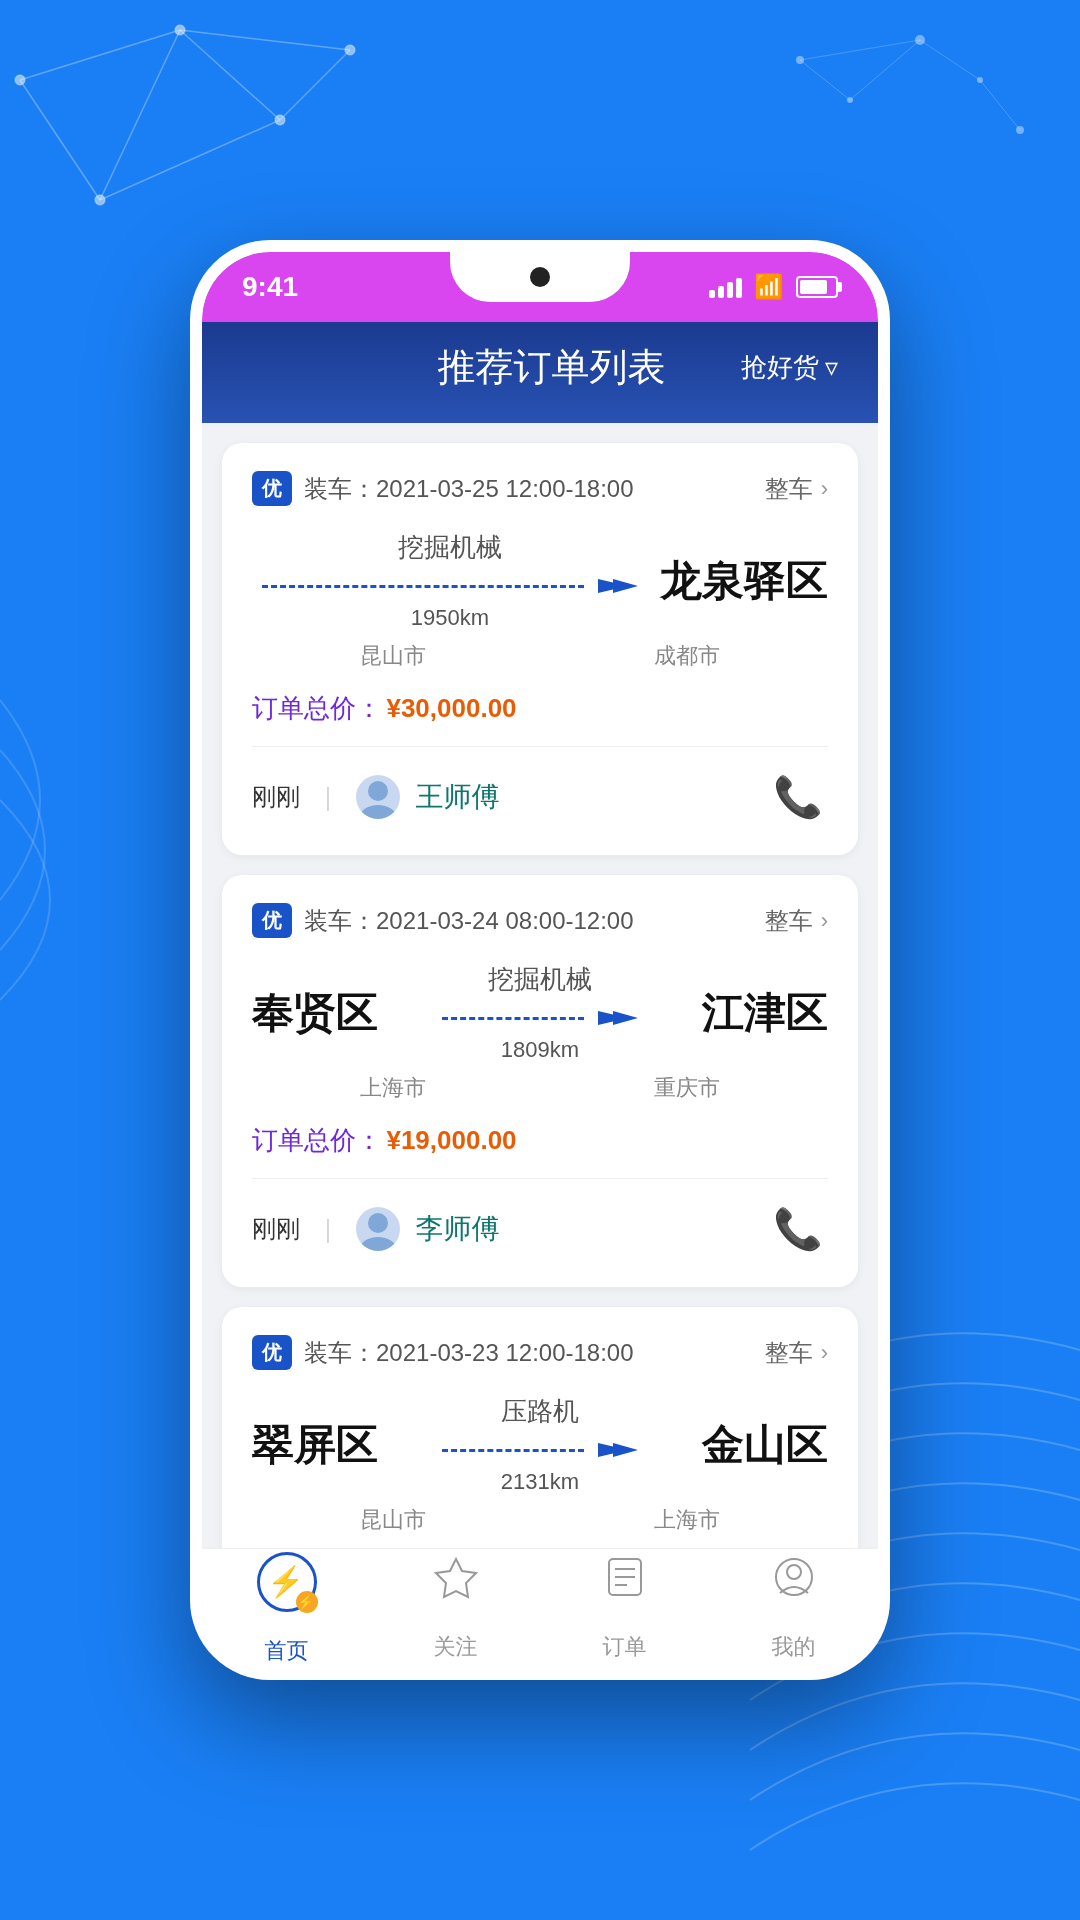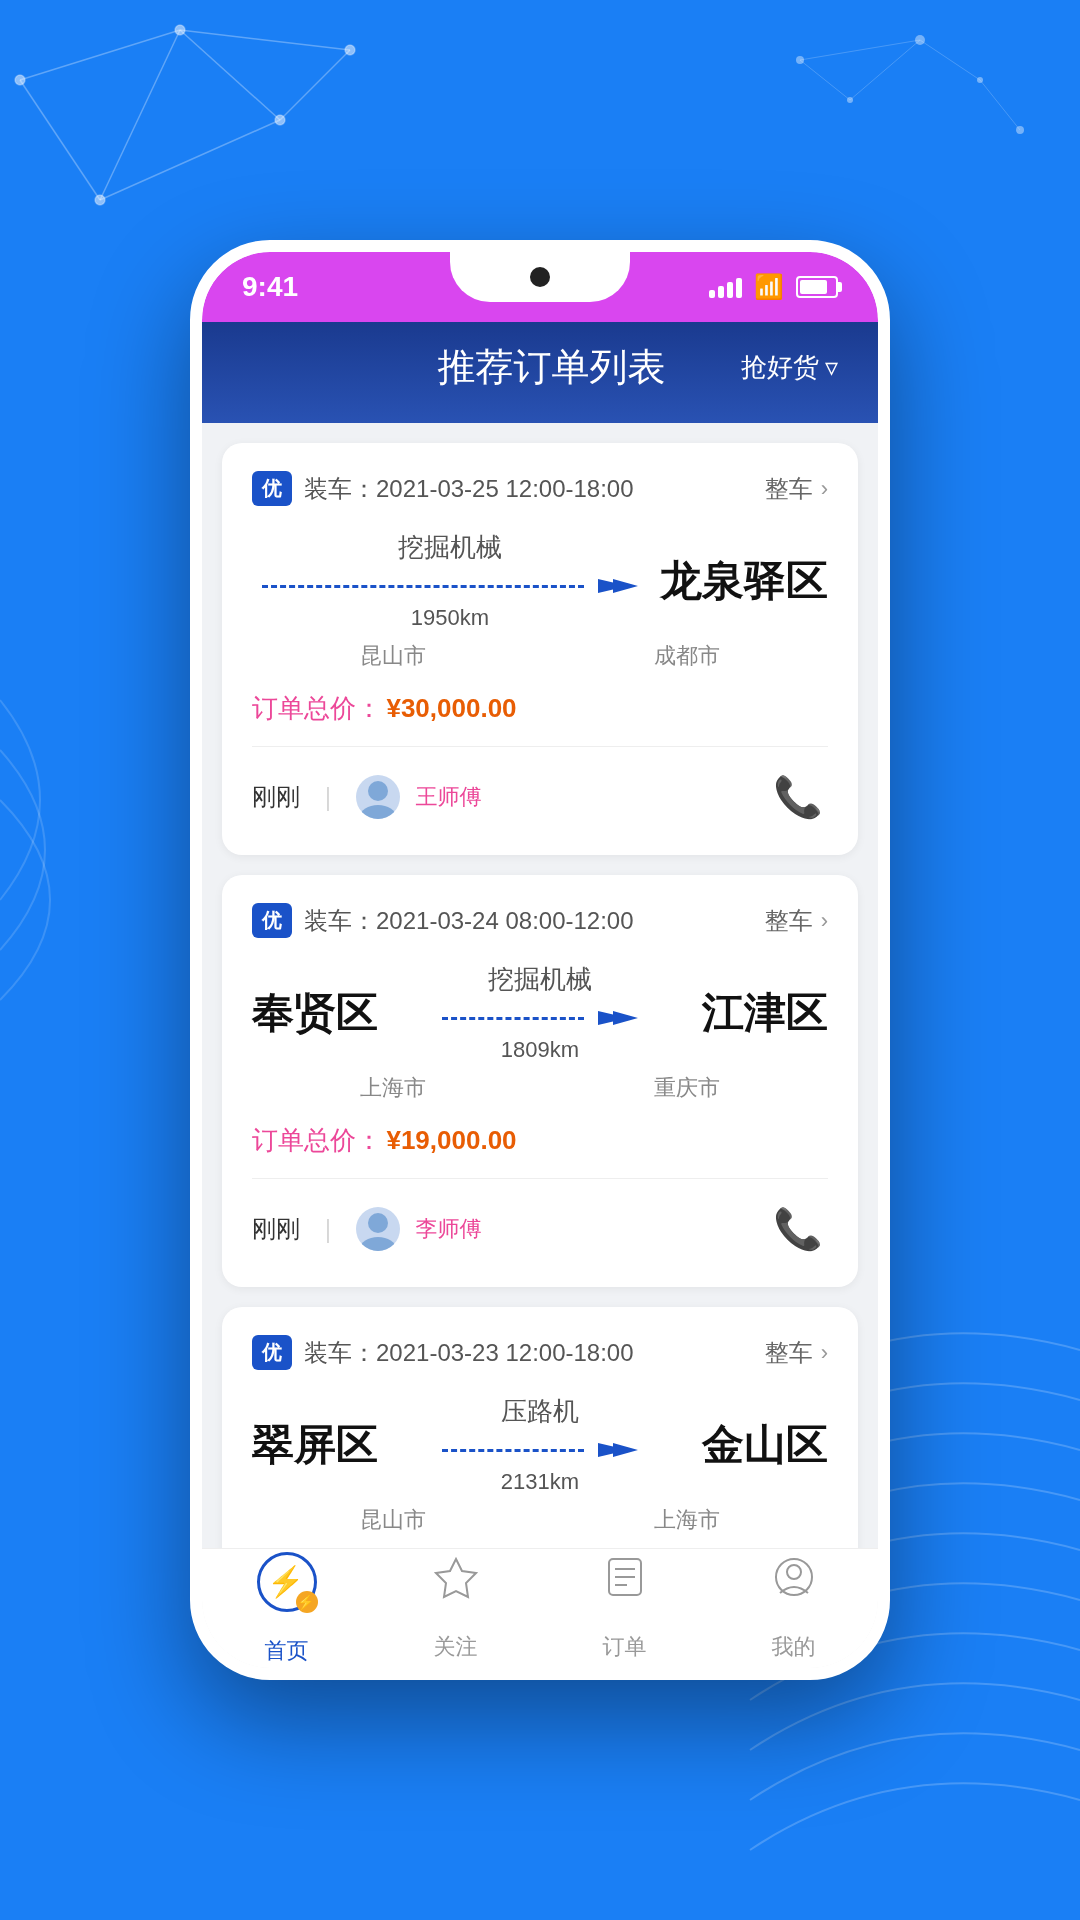--- a/index.html
+++ b/index.html
@@ -271,21 +271,21 @@
     }
     .sub-city.left { text-align: left; }
     .sub-city.right { text-align: right; }
 
     
     .price-row {
       margin-bottom: 20px;
     }
     .price-label {
       font-size: 26px;
-      color: #ec4899;
+      color: #6d28d9;
     }
     .price-value {
       color: #e85d04;
       font-size: 26px;
       font-weight: 600;
     }
 
     
     .divider {
       height: 1px;
@@ -316,22 +316,22 @@
       width: 44px;
       height: 44px;
       border-radius: 50%;
       background: #c8d8f0;
       display: flex;
       align-items: center;
       justify-content: center;
       overflow: hidden;
     }
     .driver-name {
-      font-size: 22px;
-      color: #ec4899;
+      font-size: 28px;
+      color: #0f766e;
     }
     .phone-btn {
       width: 60px;
       height: 60px;
       display: flex;
       align-items: center;
       justify-content: center;
     }
     .phone-icon {
       font-size: 40px;

